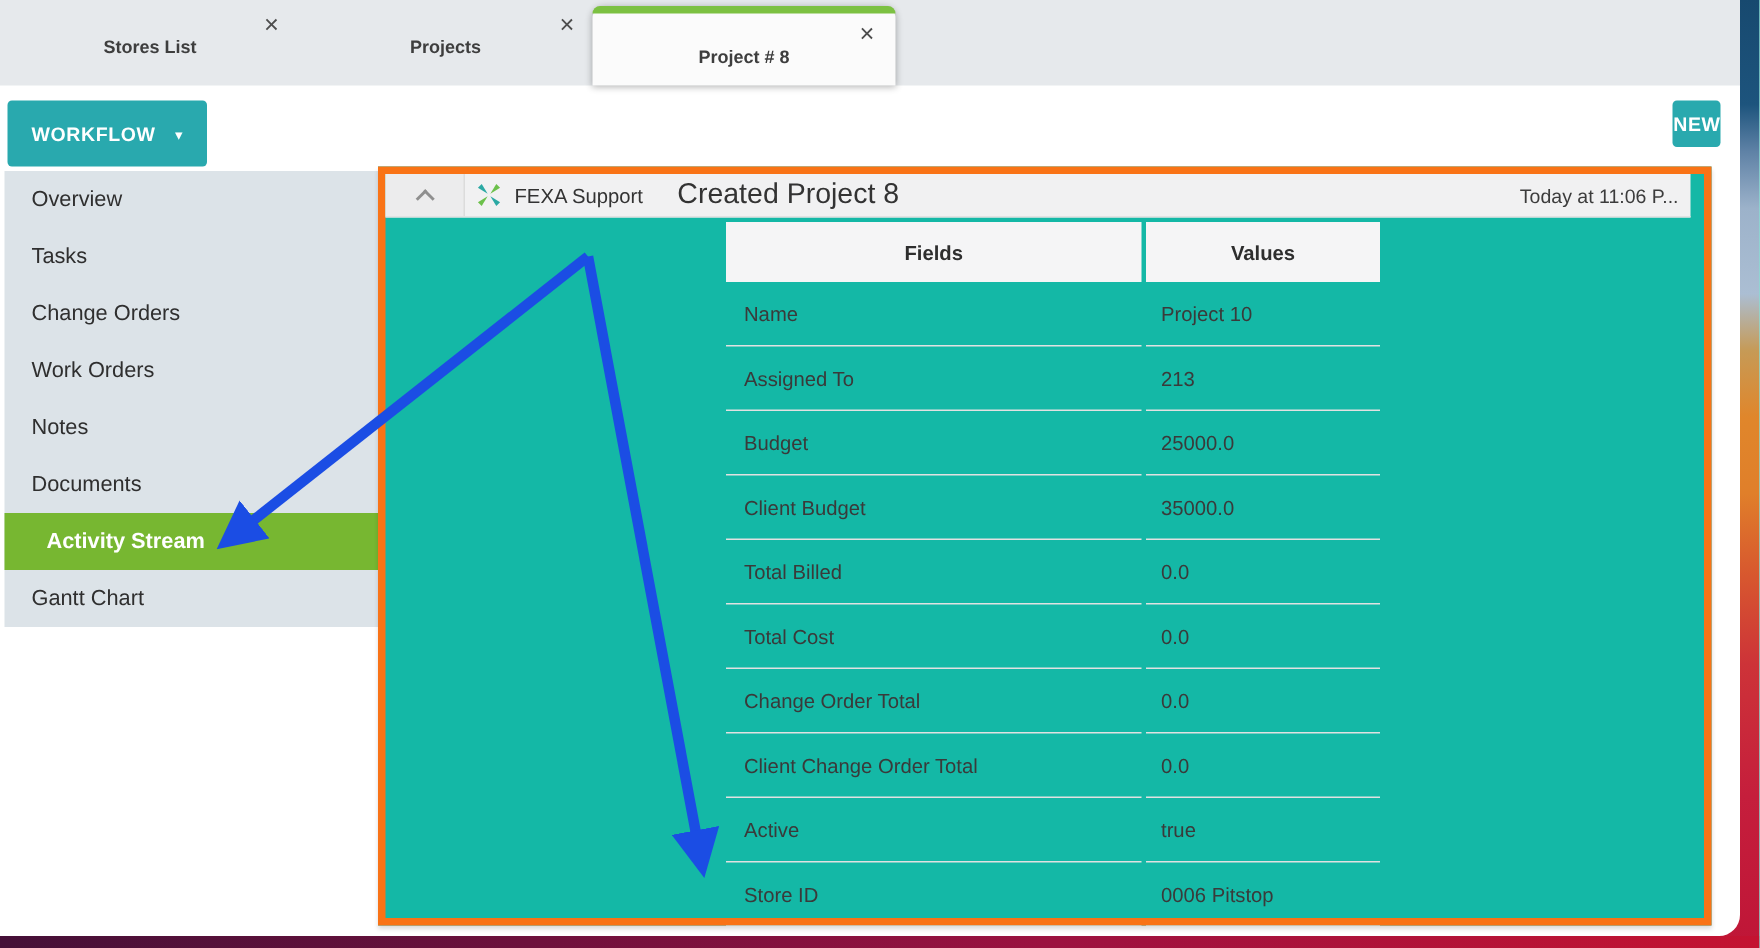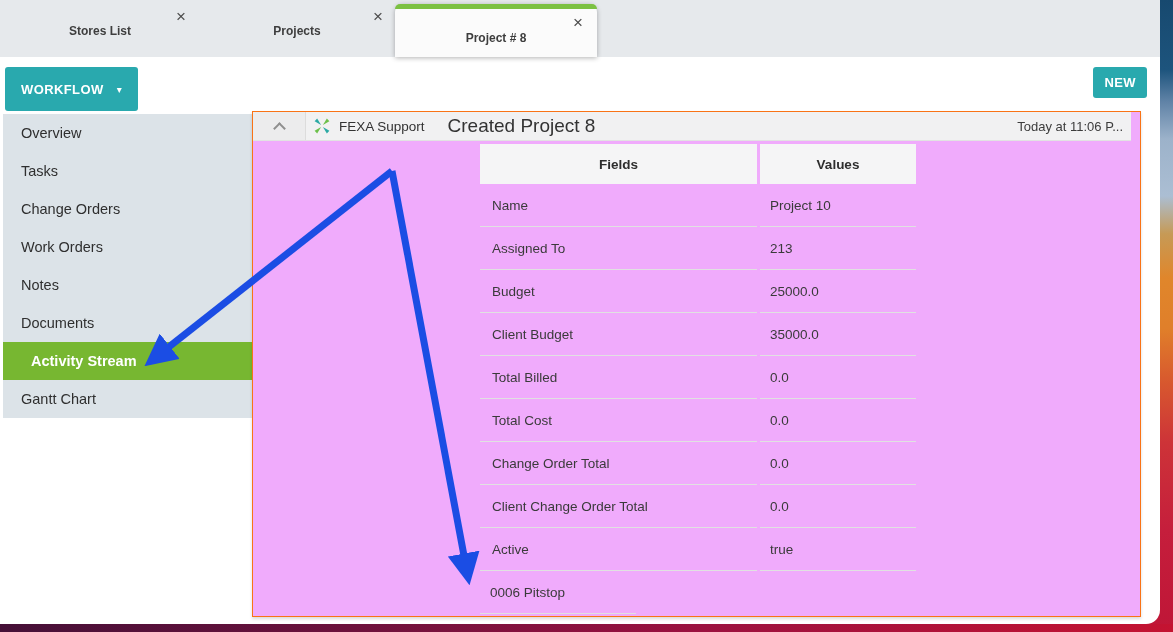--- a/index.html
+++ b/index.html
@@ -31,31 +31,31 @@
     border-radius:8px 8px 0 0; box-shadow:0 1px 5px rgba(0,0,0,.30); }
   .tab.active .tab-topbar { height:5px; background:#7cc142; border-radius:8px 8px 0 0; }
   .tab.active .tab-label { margin-top:22px; }
   .tab.active .tab-close { top:10px; }
 
   
   .btn { position:absolute; border:none; border-radius:3px; background:#29a9ae; color:#fff;
     font-family:inherit; font-size:13px; font-weight:700; letter-spacing:.4px; cursor:pointer; }
   .btn.workflow { left:5px; top:67px; height:44px; padding:0 16px; }
   .btn.workflow .caret { font-size:10px; margin-left:9px; position:relative; top:-1px; }
-  .btn.new { right:13px; top:67px; height:31px; padding:0 11px; }
+  .btn.new { right:13px; top:67px; height:31px; padding:0 0; }
 
   
   .sidebar { position:absolute; left:3px; top:114px; width:257px; background:#dce3e8; }
   .side-item { height:38px; line-height:38px; padding-left:18px; font-size:14.5px;
     color:#2f2f2f; cursor:pointer; white-space:nowrap; }
   .side-item.active { background:#77b731; color:#fff; font-weight:700;padding-left:28px; }
 
   
   .panel { position:absolute; left:252px; top:111px; width:889px; height:506px;
-    background:#f0abfc; border:1px solid #f97316; box-shadow:0 2px 3px rgba(0,0,0,.14); }
+    background:#14b8a6; border:5px solid #f97316; box-shadow:0 2px 3px rgba(0,0,0,.14); }
   .activity-header { height:29px; margin-right:9px; background:#f1f1f2;
     border-bottom:1px solid #e2e2e2; display:flex; align-items:center; }
   .collapse-cell { width:53px; height:100%; background:#ececed; border-right:1px solid #dcdcdc;
     display:flex; align-items:center; justify-content:center; cursor:pointer; }
   .chev { width:9px; height:9px; border-left:2px solid #8f8f8f; border-top:2px solid #8f8f8f;
     transform:rotate(45deg); margin-top:4px; }
   .logo { width:18px; height:18px; margin-left:7px; display:flex; }
   .act-user { margin-left:8px; font-size:13.5px; color:#333; }
   .act-action { margin-left:23px; font-size:19px; color:#333; }
   .act-time { margin-left:auto; margin-right:8px; font-size:13px; color:#3c3c3c; white-space:nowrap; }
@@ -172,20 +172,21 @@
           </div>
           <div class="fv-row">
             <div class="fv-cell fv-field">Client Change Order Total</div>
             <div class="fv-cell fv-value">0.0</div>
           </div>
           <div class="fv-row">
             <div class="fv-cell fv-field">Active</div>
             <div class="fv-cell fv-value">true</div>
           </div>
           <div class="fv-row">
+            <div class="fv-cell fv-field">Store ID</div>
             <div class="fv-cell fv-value">0006 Pitstop</div>
           </div>
         </div>
       </div>
     </div>
 
   </div>
 
   <svg class="arrows" viewBox="0 0 1173 632">
     <defs>

